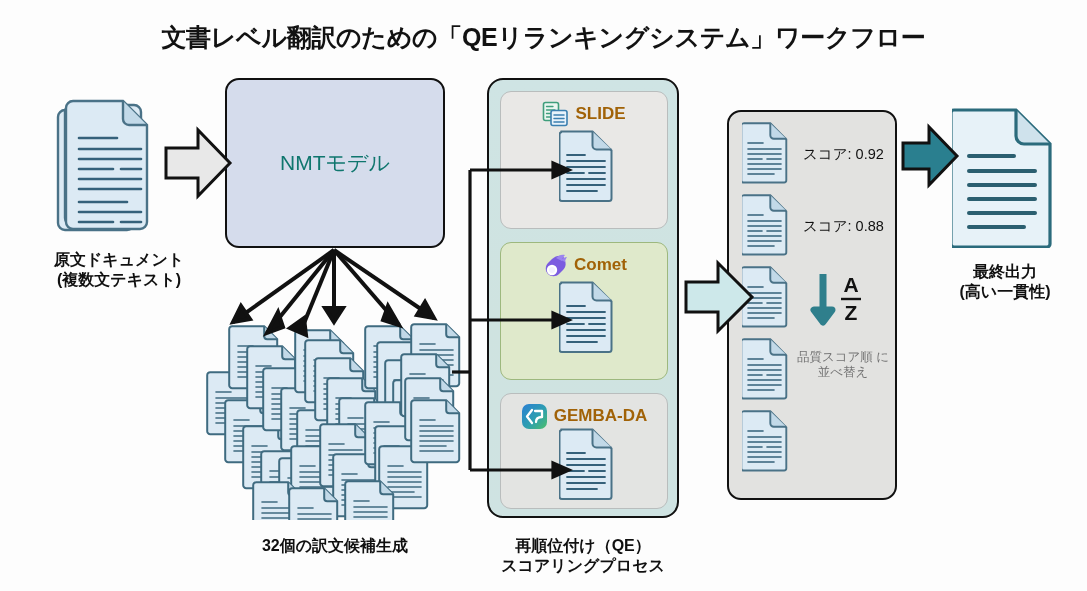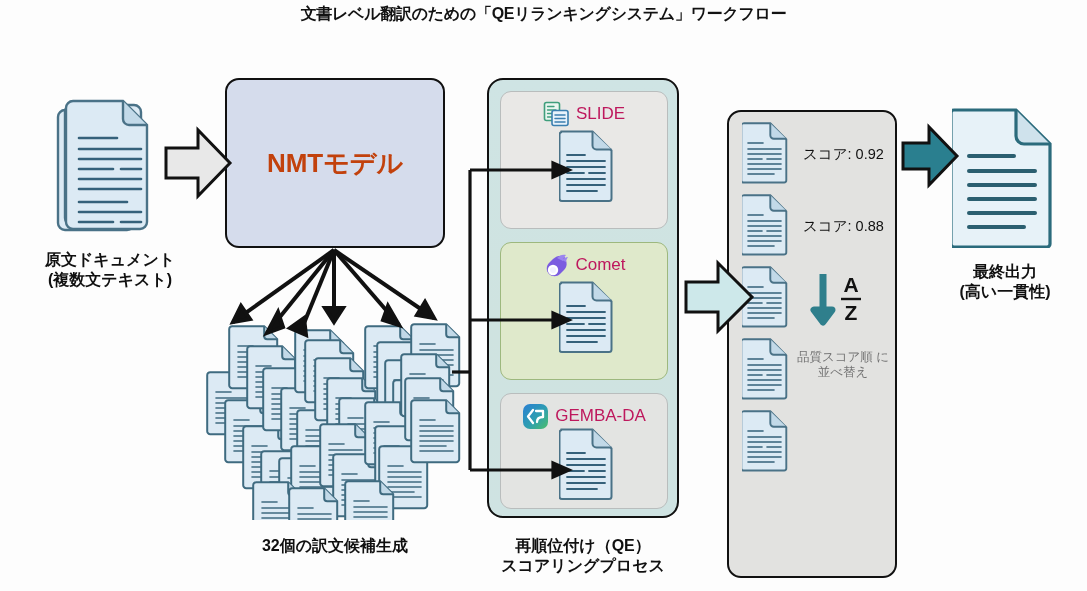--- a/index.html
+++ b/index.html
@@ -9,40 +9,40 @@
     background:#fdfdfd;
     font-family:"Liberation Sans", sans-serif;
     position:relative;
     overflow:hidden;
     color:#111;
   }
   #root { position:absolute; inset:0; }
 
   
   .title {
-    position:absolute; top:4px; left:0; width:100%;
+    position:absolute; top:21px; left:0; width:100%;
     text-align:center;
-    font-size:16px; font-weight:bold;
+    font-size:25px; font-weight:bold;
     letter-spacing:-0.3px;
     color:#121212;
   }
 
   
   .doc { position:absolute; }
   .doc svg { display:block; width:100%; height:100%; }
 
   
   .nmt-box {
     position:absolute; left:225px; top:78px; width:220px; height:170px;
     background:#d5dcec;
     border:2.5px solid #111;
     border-radius:14px;
     display:flex; align-items:center; justify-content:center;
   }
-  .nmt-label { font-size:26px; font-weight:bold; color:#c2410c; }
+  .nmt-label { font-size:21px; font-weight:normal; color:#0f766e; }
 
   
   .caption {
     position:absolute; text-align:center;
     font-size:16px; font-weight:bold; line-height:1.25;
     color:#101010;
     white-space:pre-line;
   }
 
   
@@ -59,27 +59,27 @@
   }
   .qe-sub.slide  { top:11px;  height:138px; background:#e9e8e6; }
   .qe-sub.comet  { top:162px; height:138px; background:#dfe9cb; border-color:#9db87e; }
   .qe-sub.gemba  { top:313px; height:116px; background:#e3e4e2; }
 
   .qe-head {
     position:absolute; top:7px; left:0; width:100%;
     display:flex; align-items:center; justify-content:center; gap:6px;
     height:30px;
   }
-  .qe-head .label { font-size:17px; font-weight:normal; color:#be185d; }
+  .qe-head .label { font-size:17px; font-weight:bold; color:#a16207; }
   .qe-ico { width:27px; height:27px; flex:0 0 27px; }
   .qe-ico svg { display:block; width:100%; height:100%; }
 
   
   .rr-panel {
-    position:absolute; left:727px; top:110px; width:170px; height:468px;
+    position:absolute; left:727px; top:110px; width:170px; height:390px;
     background:#e2e2e0;
     border:2.5px solid #111;
     border-radius:14px;
   }
   .score {
     position:absolute; left:74px;
     font-size:14.5px; color:#111; white-space:nowrap;
   }
   .sort-note {
     position:absolute; left:62px; top:238px; width:104px;
@@ -117,21 +117,21 @@
         <line x1="66" y1="71" x2="86" y2="71"></line>
         <line x1="24" y1="81" x2="86" y2="81"></line>
         <line x1="24" y1="91" x2="86" y2="91"></line>
         <line x1="24" y1="104" x2="72" y2="104"></line>
         <line x1="24" y1="114" x2="86" y2="114"></line>
         <line x1="24" y1="124" x2="58" y2="124"></line>
         <line x1="66" y1="124" x2="86" y2="124"></line>
       </g>
     </svg>
   </div>
-  <div class="caption" style="left:15px; top:250px; width:190px;text-align:center;">原文ドキュメント
+  <div class="caption" style="left:24px; top:250px; width:190px;text-align:center;">原文ドキュメント
 (複数文テキスト)</div>
 
   <div class="nmt-box">
     <span class="nmt-label">NMTモデル</span>
   </div>
 
   <div class="doc" style="left:195px; top:305px; width:268px; height:215px;">
     <svg viewBox="0 0 268 215">
       <defs>
         <g id="minidoc">

